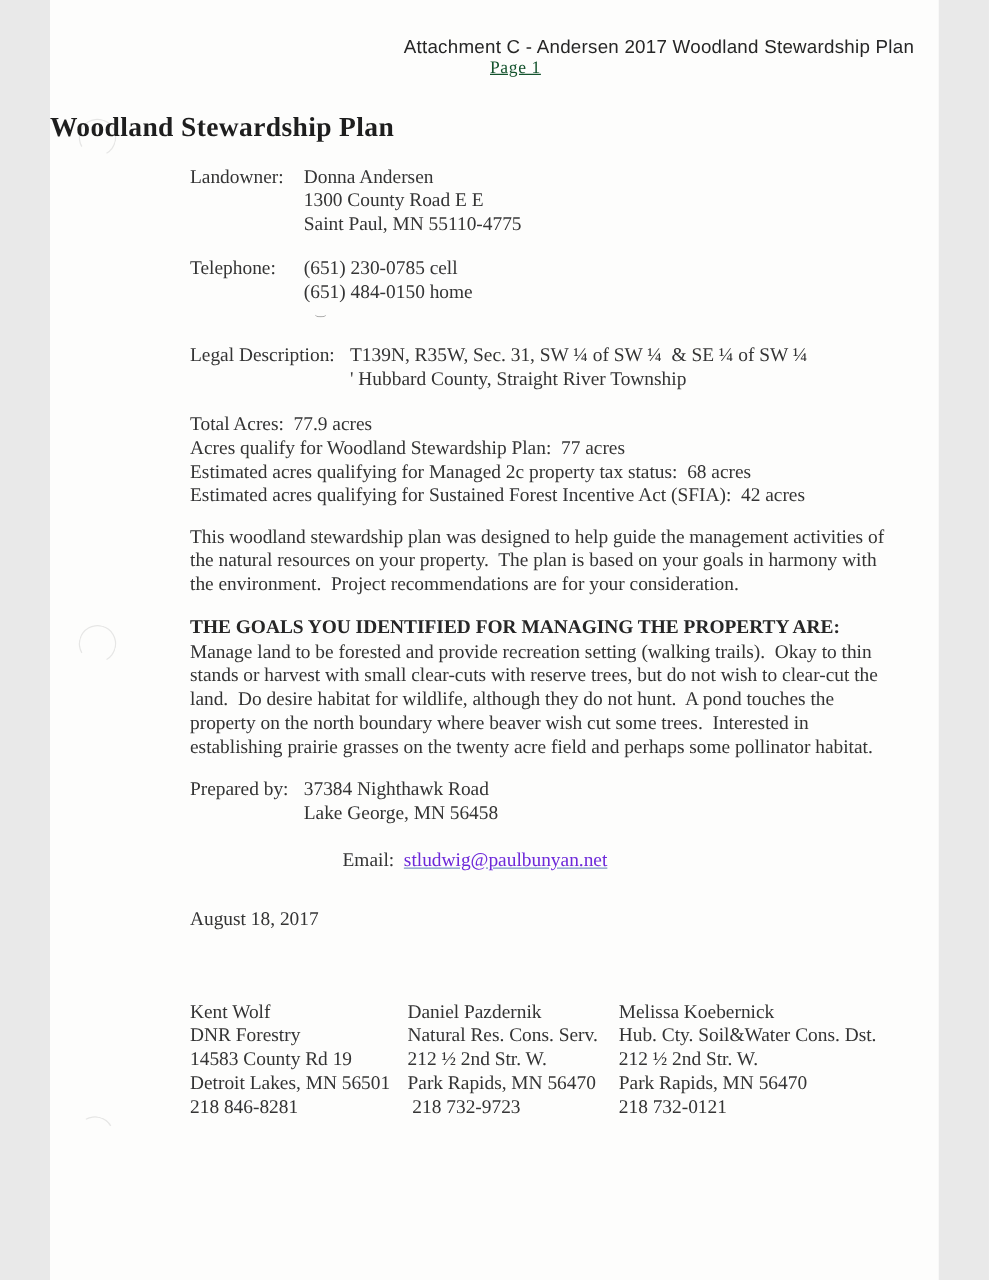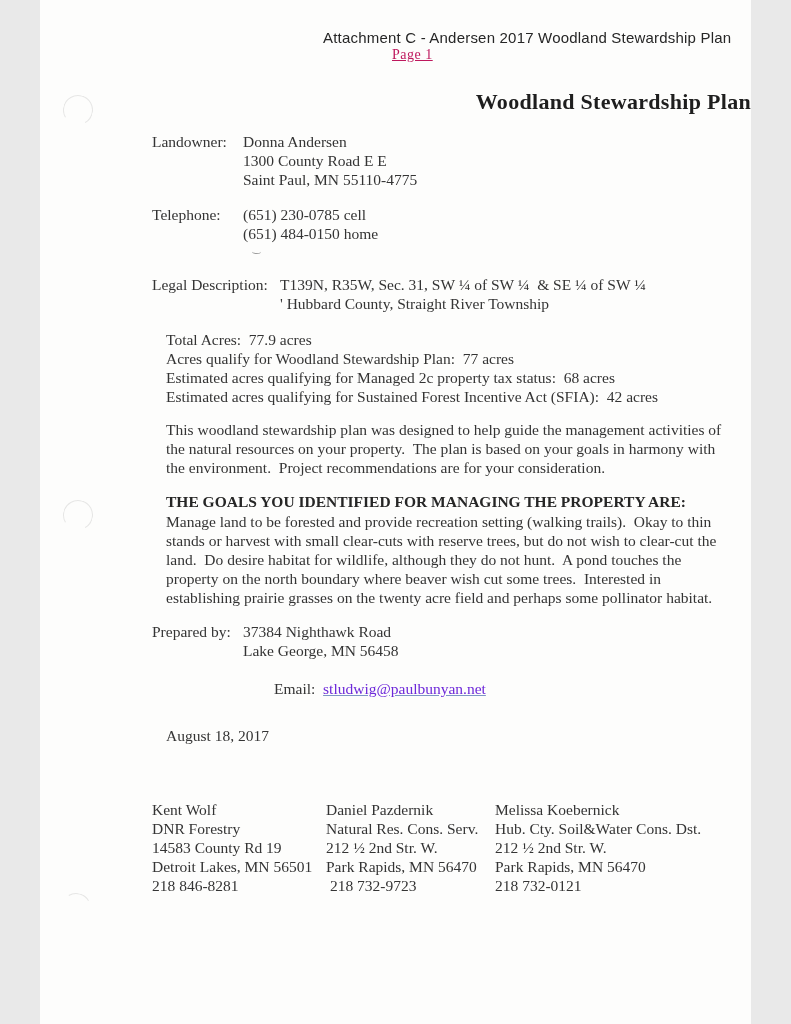--- a/index.html
+++ b/index.html
@@ -14,28 +14,28 @@
     position:absolute; top:29px; left:283px;
     font-family:"Liberation Sans", sans-serif; font-size:15px; color:#262626;
     letter-spacing:0.2px; white-space:nowrap;
   }
   .page-label {
     position:absolute; top:47px; left:352px;
     font-size:14px; color:#a5b2c4; letter-spacing:0.5px;
   }
   .doc-title {
     position:absolute; top:89px; left:0; width:100%;
-    text-align:right; font-size:22px; font-weight:bold; color:#1e1e1e;
+    text-align:left; font-size:22px; font-weight:bold; color:#1e1e1e;
     letter-spacing:0.3px;
   }
   .labeled { position:absolute; left:0; width:100%; }
   .labeled .label { position:absolute; left:112px; top:0; }
   .labeled .value { position:absolute; left:203px; top:0; }
   .labeled .value.wide { left:240px; }
-  .abs-block { position:absolute; left:112px;margin-left:14px; }
+  .abs-block { position:absolute; left:112px; }
   .bold-heading { font-weight:bold; color:#262626; }
   .email { color:#4a6db3; text-decoration:underline; text-decoration-color:#7d96c4; cursor:pointer; }
   .contact-col { position:absolute; top:0; }
   
   .punch {
     position:absolute; width:30px; height:30px; border-radius:50%;
     border:1.5px solid rgba(110,110,110,0.16);
     border-bottom-color:transparent; transform:rotate(15deg);
   }
   .squiggle {
@@ -48,21 +48,21 @@
 <body>
 
 <div class="page">
 
   <div class="punch" style="top:95px; left:23px;"></div>
   <div class="punch" style="top:500px; left:23px;"></div>
   <div class="punch" style="top:893px; left:21px; border-left-color:transparent; border-right-color:transparent;"></div>
   <div class="squiggle" style="top:249px; left:212px;"></div>
 
   <div class="attachment-header">Attachment C - Andersen 2017 Woodland Stewardship Plan</div>
-  <div class="page-label" style="color: #be185d; text-decoration: underline;">Page 1</div>
+  <div class="page-label" style="color: #14532d; text-decoration: underline;">Page 1</div>
   <div class="doc-title">Woodland Stewardship Plan</div>
 
   <div class="labeled" style="top:132px;">
     <span class="label line">Landowner:</span>
     <div class="value">
       <div class="line">Donna Andersen</div>
       <div class="line">1300 County Road E E</div>
       <div class="line">Saint Paul, MN 55110-4775</div>
     </div>
   </div>

